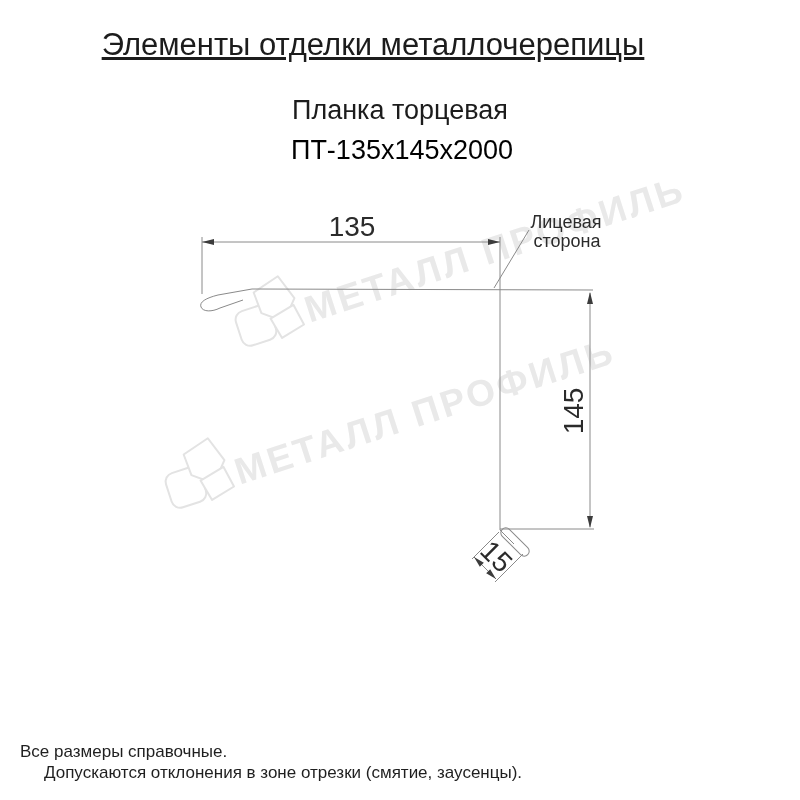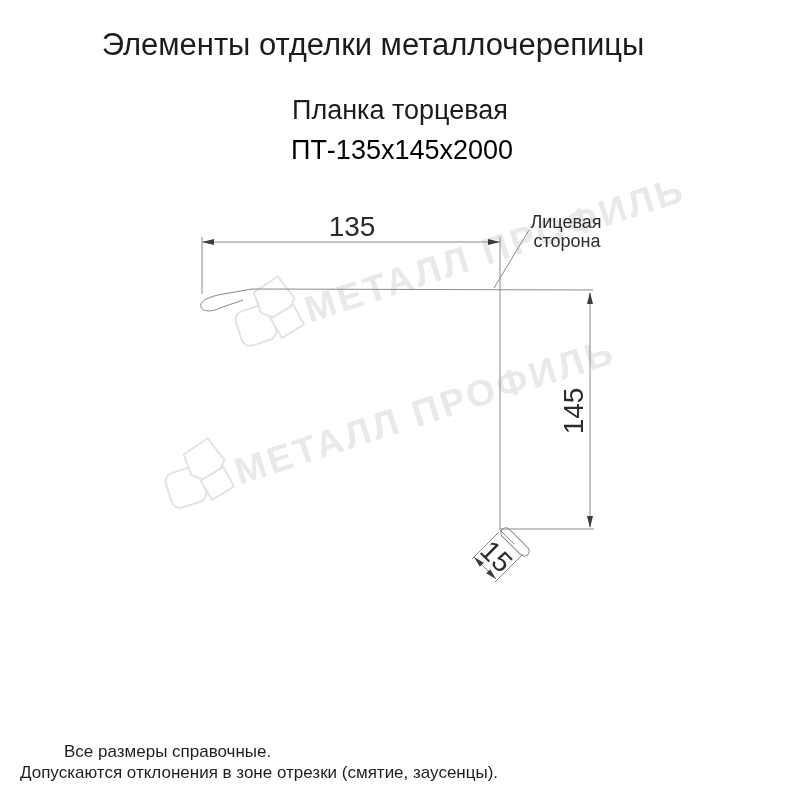--- a/index.html
+++ b/index.html
@@ -18,20 +18,21 @@
     background: #ffffff;
   }
   .page-title {
     position: absolute;
     top: 27px;
     left: 373px;
     transform: translateX(-50%);
     font-size: 31px;
     color: #1c1c1c;
     white-space: nowrap;
+    text-decoration: underline;
   }
   .product-name {
     position: absolute;
     top: 95px;
     left: 400px;
     transform: translateX(-50%);
     font-size: 27px;
     color: #1c1c1c;
     white-space: nowrap;
     text-align: center;
@@ -50,22 +51,22 @@
     left: 0;
     top: 0;
   }
   .footnote {
     position: absolute;
     left: 20px;
     font-size: 17px;
     color: #1f1f1f;
     white-space: nowrap;
   }
-  .footnote-1 { top: 742px; margin-left: 44px; }
-  .footnote-2 { top: 763px; }
+  .footnote-1 { top: 742px; }
+  .footnote-2 { top: 763px; margin-left: 24px; }
 
   
   .thin-line {
     stroke: #8a8a8a;
     stroke-width: 1;
     fill: none;
   }
   .arrow {
     fill: #3c3c3c;
     stroke: none;

